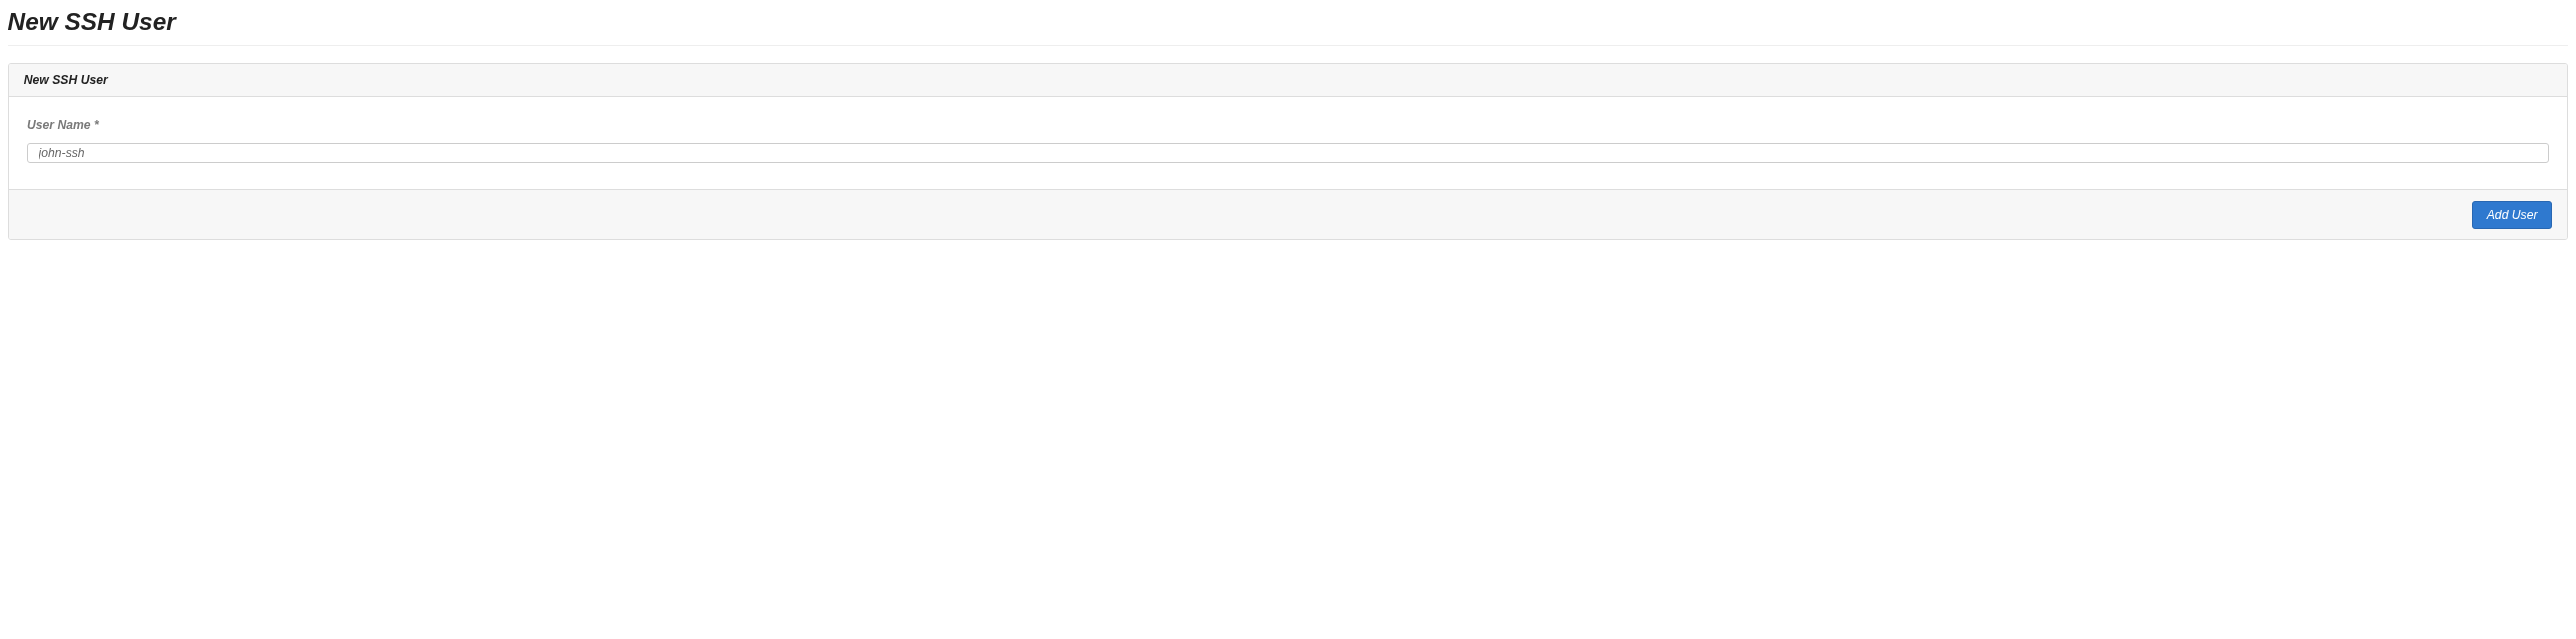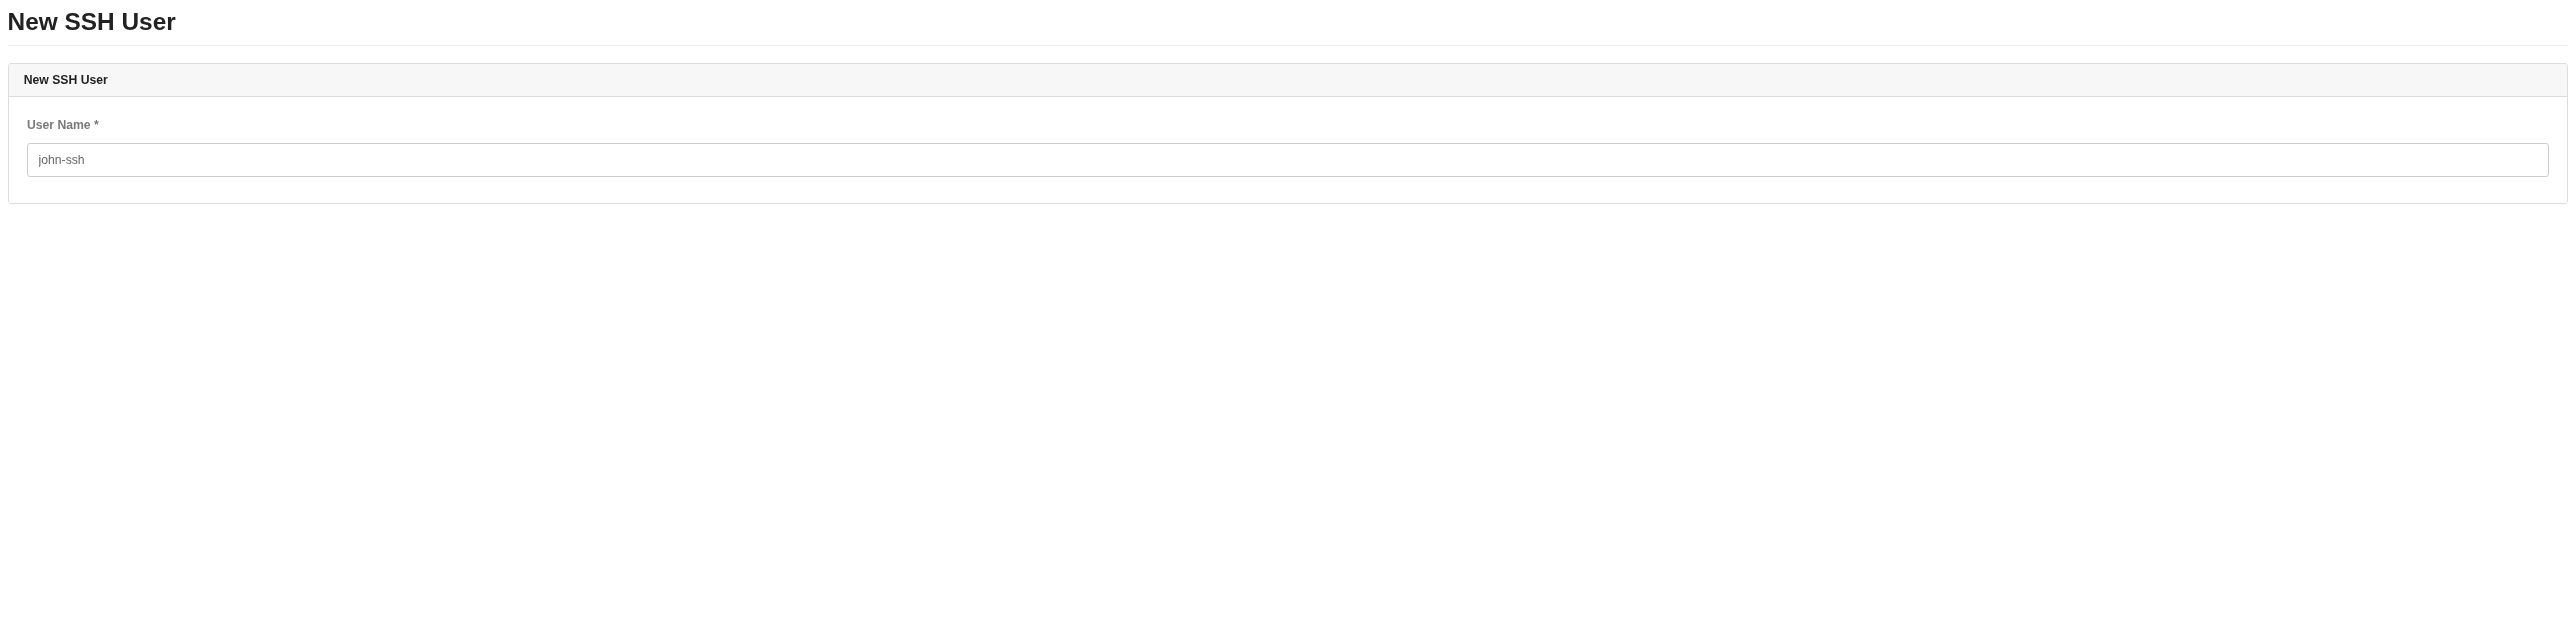--- a/index.html
+++ b/index.html
@@ -1,18 +1,19 @@
 <!DOCTYPE html>
 <html style="font-size:12.2px"><head>
   <meta charset="utf-8">
   <style>
     * {
       box-sizing: border-box;
       margin: 0;
       padding: 0;
+      font-style: italic;
     }
     body {
       font-family: "Helvetica Neue", Helvetica, Arial, sans-serif;
       background: #ffffff;
       color: #333;
       padding: 7.6px;
     }
     .page-title {
       font-size: 24.4px;
       font-weight: 700;
@@ -48,21 +49,21 @@
       display: flex;
       flex-direction: column;
     }
     .form-label {
       font-size: 12.2px;
       font-weight: 700;
       color: #7a7a7a;
       margin-bottom: 10.7px;
     }
     .form-input {
-      height: 34px;
+      height: 20px;
       padding: 0 10.7px;
       font-size: 12.2px;
       color: #666;
       border: 0.8px solid #ccc;
       border-radius: 3px;
       background: #fff;
       outline: none;
     }
     .panel-footer {
       background: #f7f7f7;
@@ -91,14 +92,17 @@
   <div class="panel-header">New SSH User</div>
 
   <div class="panel-body">
     <div class="form-group">
       <label class="form-label">User Name *</label>
       <input type="text" class="form-input" value="john-ssh" style="">
     </div>
 
   </div>
 
+  <div class="panel-footer">
+    <button class="btn-primary">Add User</button>
+  </div>
 </div>
 
 
 </body></html>

